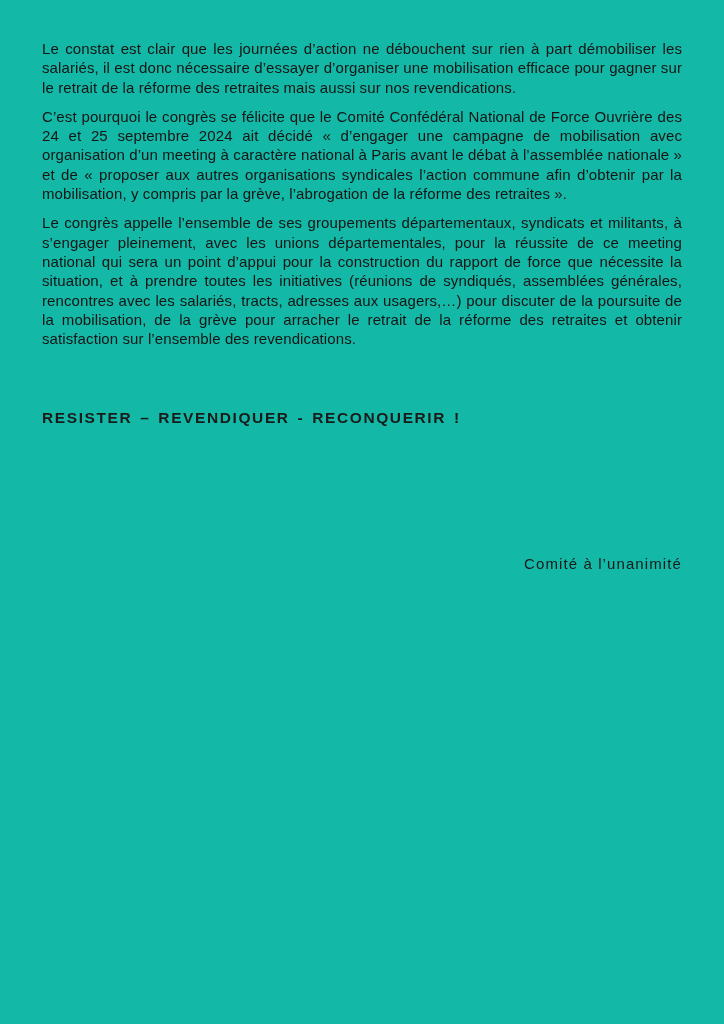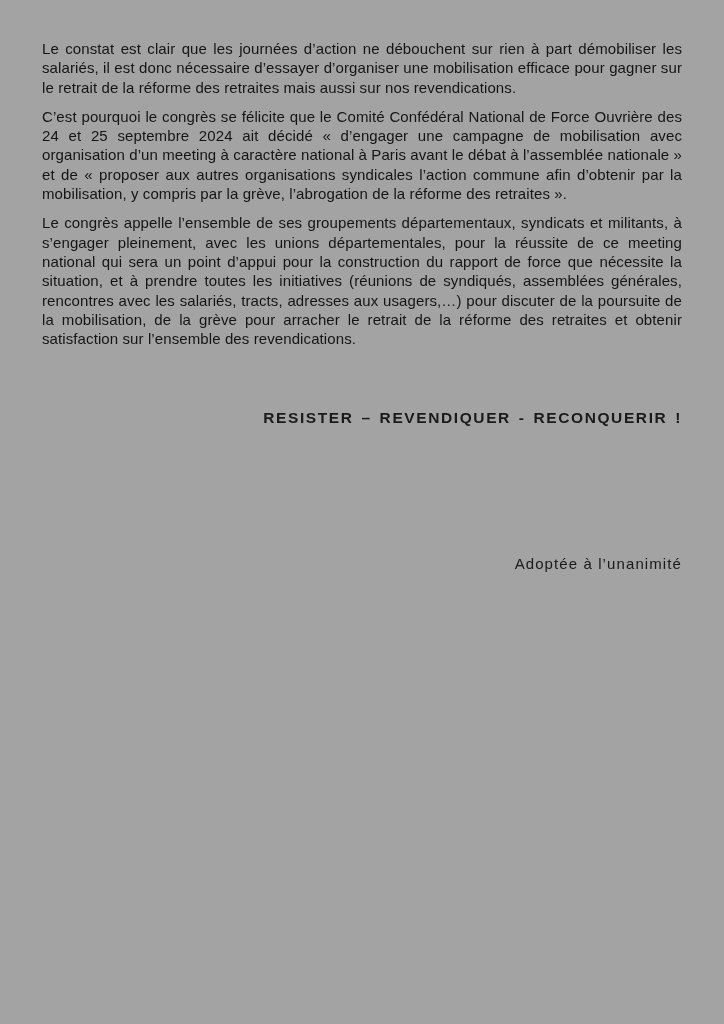--- a/index.html
+++ b/index.html
@@ -4,40 +4,40 @@
 <style>
   html, body {
     margin: 0;
     padding: 0;
     background: #ffffff;
   }
   .page {
     position: relative;
     width: 724px;
     height: 1024px;
-    background: #a3a3a3;
+    background: #14b8a6;
     color: #000000;
     font-family: "Liberation Sans", "DejaVu Sans", sans-serif;
     overflow: hidden;
     box-sizing: border-box;
     padding: 39px 42px 0 42px;
   }
   .body-text p {
     margin: 0 0 10px 0;
     font-size: 15px;
     line-height: 19.3px;
     text-align: justify;
     letter-spacing: 0.1px;
     color: #151515;
   }
   .slogan {
     margin-top: 61px;
     font-size: 15.5px;
     font-weight: bold;
-    text-align: right;
+    text-align: left;
     letter-spacing: 1.6px;
     word-spacing: 2px;
     color: #1a1a1a;
   }
   .adoption {
     margin-top: 128px;
     font-size: 15px;
     text-align: right;
     letter-spacing: 1.1px;
     color: #1a1a1a;
@@ -48,14 +48,14 @@
 
 <div class="page">
   <div class="body-text">
     <p>Le constat est clair que les journées d’action ne débouchent sur rien à part démobiliser les salariés, il est donc nécessaire d’essayer d’organiser une mobilisation efficace pour gagner sur le retrait de la réforme des retraites mais aussi sur nos revendications.</p>
     <p>C’est pourquoi le congrès se félicite que le Comité Confédéral National de Force Ouvrière des 24 et 25 septembre 2024 ait décidé «&nbsp;d’engager une campagne de mobilisation avec organisation d’un meeting à caractère national à Paris avant le débat à l’assemblée nationale&nbsp;» et de «&nbsp;proposer aux autres organisations syndicales l’action commune afin d’obtenir par la mobilisation, y compris par la grève, l’abrogation de la réforme des retraites&nbsp;».</p>
     <p>Le congrès appelle l’ensemble de ses groupements départementaux, syndicats et militants, à s’engager pleinement, avec les unions départementales, pour la réussite de ce meeting national qui sera un point d’appui pour la construction du rapport de force que nécessite la situation, et à prendre toutes les initiatives (réunions de syndiqués, assemblées générales, rencontres avec les salariés, tracts, adresses aux usagers,…) pour discuter de la poursuite de la mobilisation, de la grève pour arracher le retrait de la réforme des retraites et obtenir satisfaction sur l’ensemble des revendications.</p>
   </div>
 
   <div class="slogan">RESISTER – REVENDIQUER - RECONQUERIR !</div>
 
-  <div class="adoption">Adoptée à l’unanimité</div>
+  <div class="adoption">Comité à l’unanimité</div>
 </div>
 
 </body></html>

